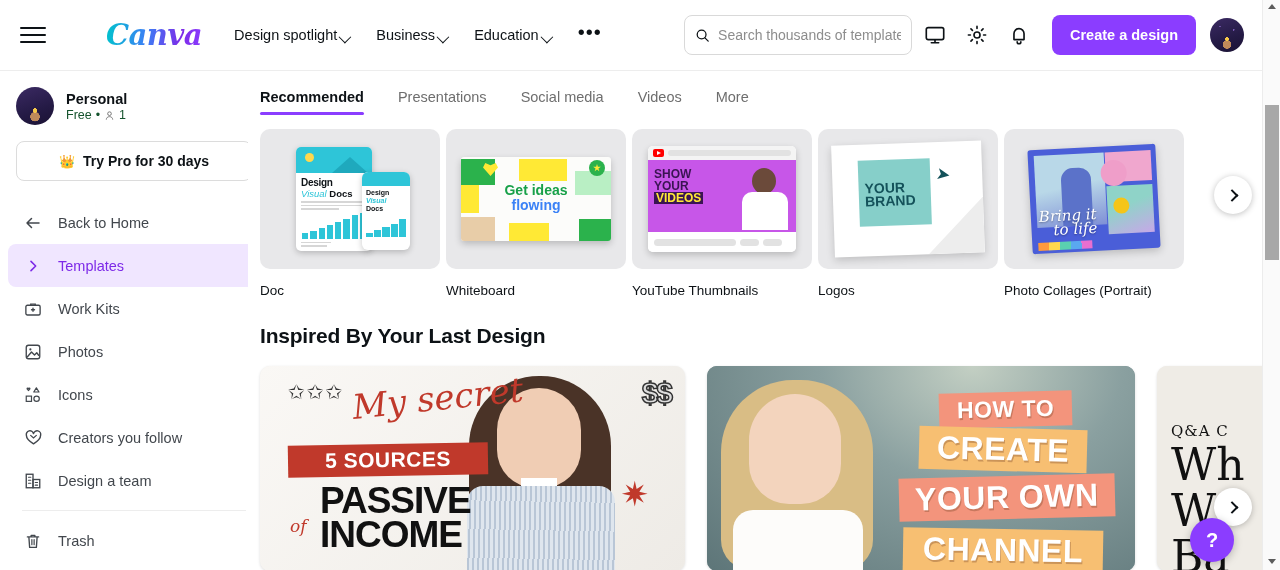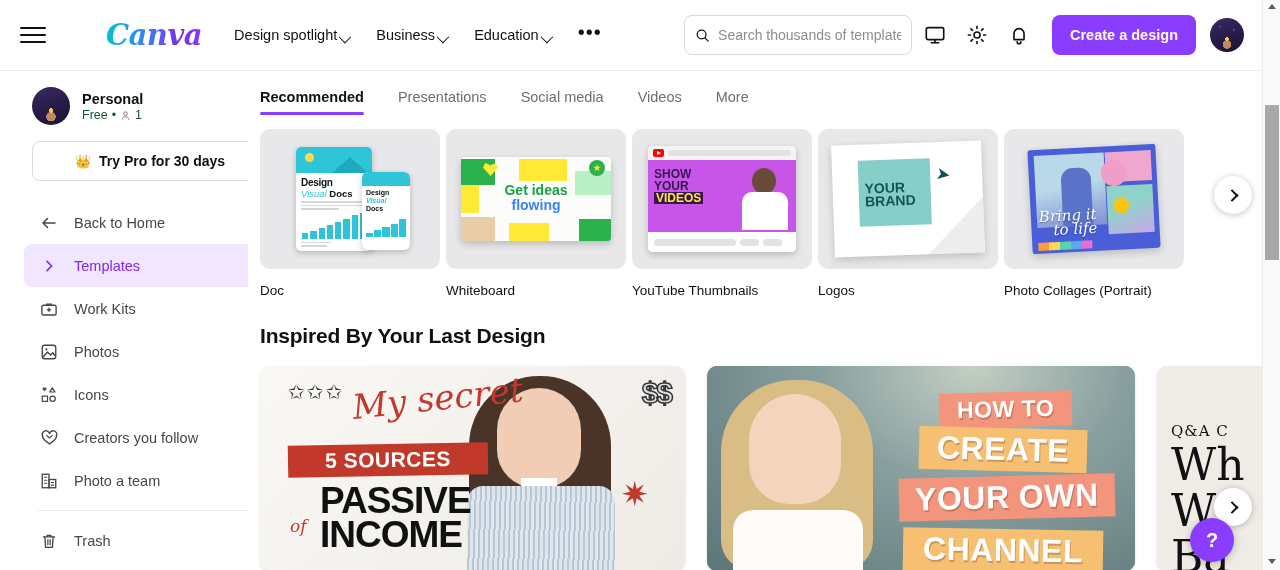--- a/index.html
+++ b/index.html
@@ -60,21 +60,21 @@
       radial-gradient(circle at 50% 62%, #f7c948 0 7%, transparent 8%),
       radial-gradient(circle at 50% 78%, #c08a5a 0 13%, transparent 14%),
       radial-gradient(circle at 30% 25%, #6b4fa0 0 2%, transparent 3%),
       radial-gradient(circle at 70% 35%, #7a5cb5 0 2%, transparent 3%),
       linear-gradient(160deg,#3b2a63 0%,#241a45 60%,#1a1233 100%);
     flex:none;
   }
 
   
   .sidebar {
-    position:absolute; top:71px; left:16px; width:269px; height:499px;
+    position:absolute; top:71px; left:0; width:269px; height:499px;
     background:#fff; border-right:1px solid #ededed; padding:16px 0 0 0;
   }
   .profile { display:flex; align-items:center; gap:12px; padding:0 16px; margin-bottom:16px; }
   .profile .pic {
     width:38px; height:38px; border-radius:50%; flex:none;
     background:
       radial-gradient(circle at 50% 62%, #f7c948 0 7%, transparent 8%),
       radial-gradient(circle at 50% 78%, #c08a5a 0 13%, transparent 14%),
       linear-gradient(160deg,#3b2a63 0%,#241a45 60%,#1a1233 100%);
   }
@@ -423,21 +423,21 @@
     </div>
 
     <div class="navrow">
       <span class="ico">
         <svg width="18" height="18" viewBox="0 0 24 24" fill="none">
           <rect x="3" y="3" width="9" height="18" stroke="#42474d" stroke-width="1.8"></rect>
           <rect x="12" y="10" width="9" height="11" stroke="#42474d" stroke-width="1.8"></rect>
           <path d="M6 7h3M6 11h3M6 15h3M15 14h3M15 17.5h3" stroke="#42474d" stroke-width="1.6" stroke-linecap="round"></path>
         </svg>
       </span>
-      <span>Photo a team</span>
+      <span>Design a team</span>
     </div>
 
     <div class="divider"></div>
 
     <div class="navrow">
       <span class="ico">
         <svg width="18" height="18" viewBox="0 0 24 24" fill="none">
           <path d="M4.5 6.5h15M9.5 6.5V4.5h5v2M6.5 6.5l1 14h9l1-14" stroke="#42474d" stroke-width="1.8" stroke-linecap="round" stroke-linejoin="round"></path>
           <path d="M10.5 10v7M13.5 10v7" stroke="#42474d" stroke-width="1.6" stroke-linecap="round"></path>
         </svg>

